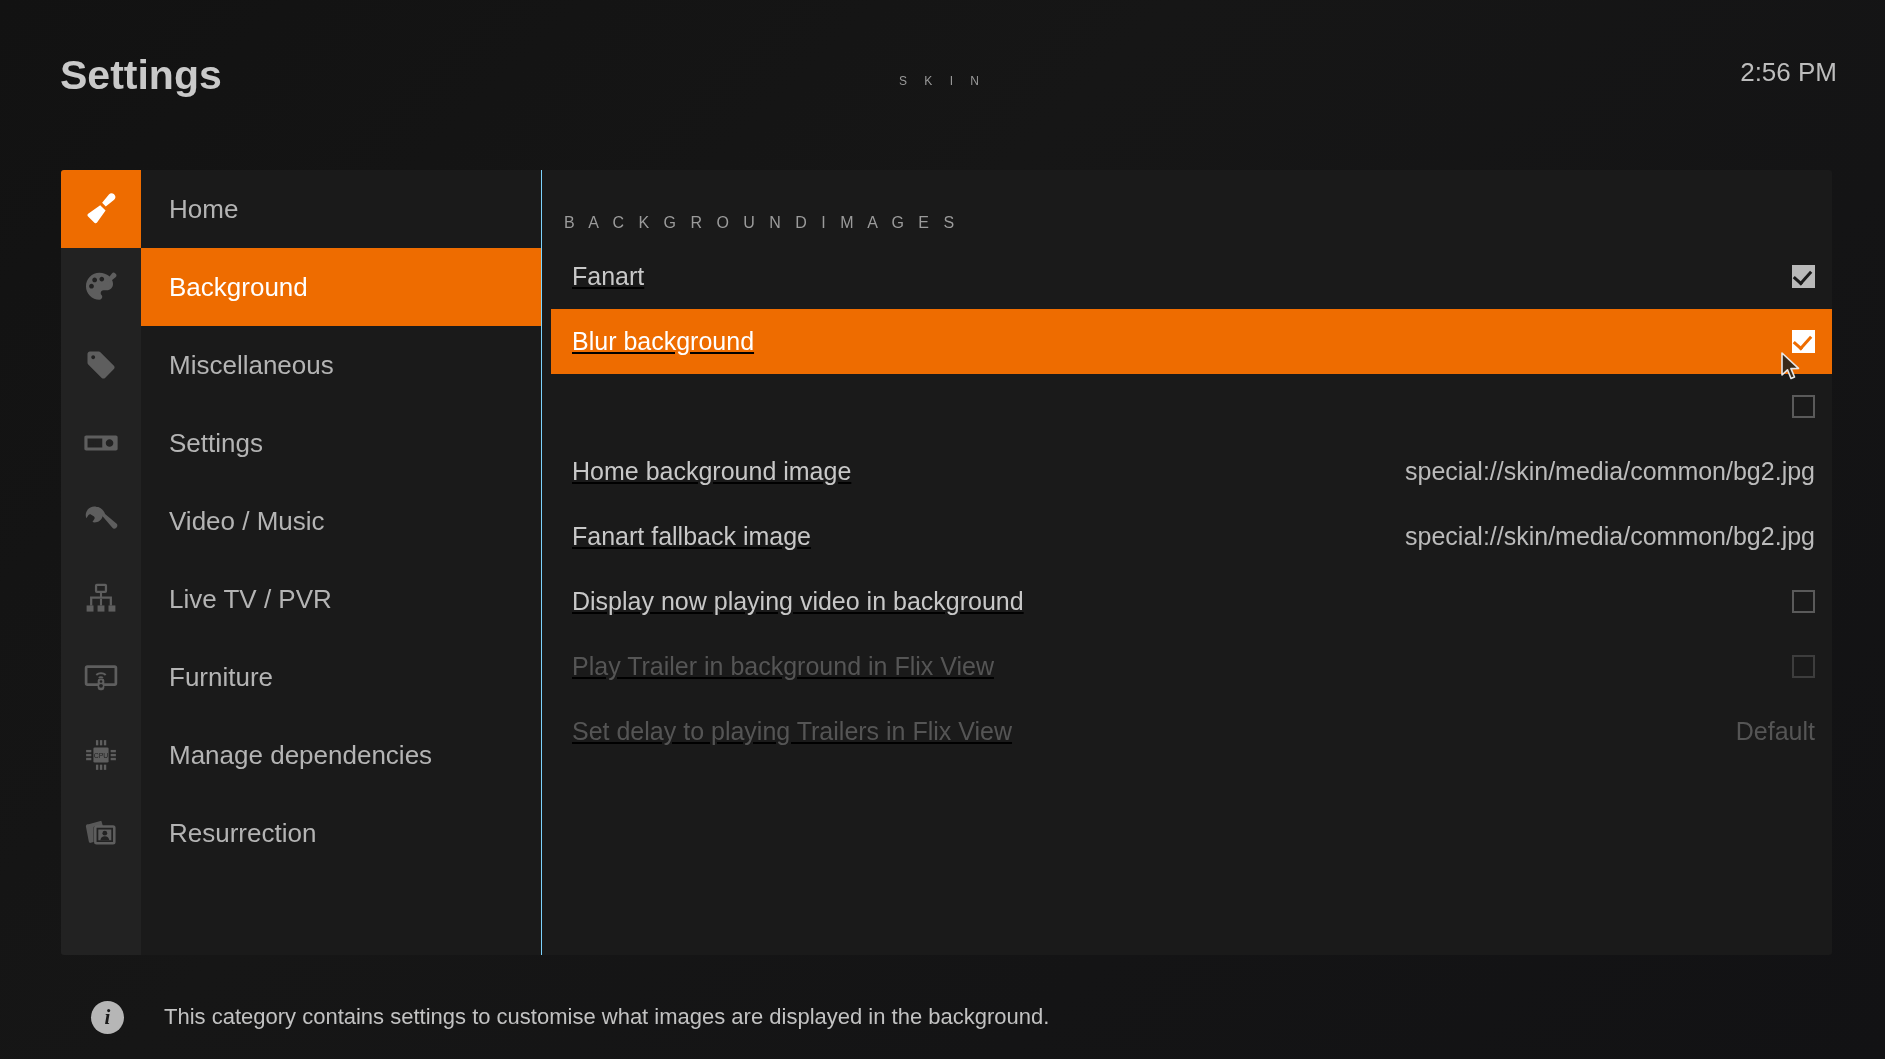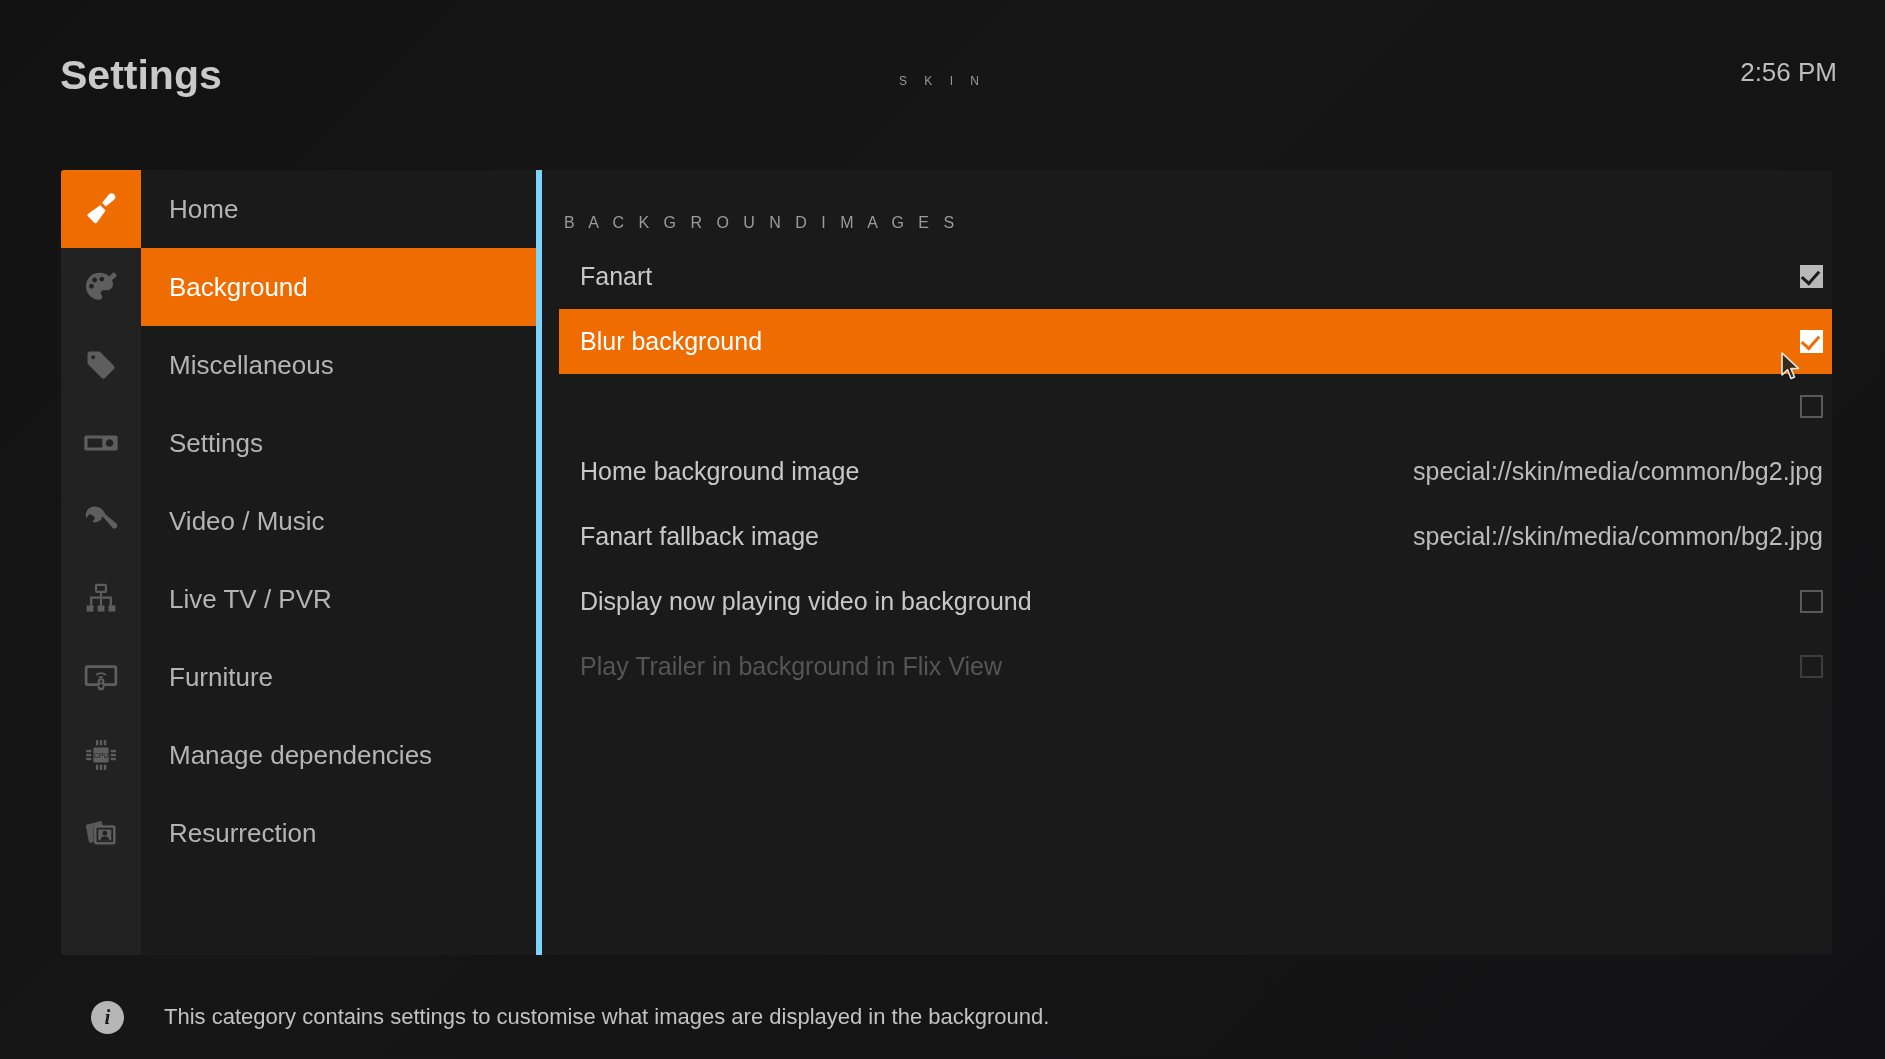--- a/index.html
+++ b/index.html
@@ -86,21 +86,21 @@
   .rail-item .ico { fill: #5e5e5e; }
   .rail-item.active .ico { fill: #ffffff; }
 
   
   .cats {
     position: absolute;
     left: 80px;
     top: 0;
     width: 401px;
     height: 785px;
-    border-right: 6px solid #7dd3fc;
+    border-right: 1px solid #7dd3fc;
     overflow: hidden;
   }
   .cat {
     height: 78px;
     display: flex;
     align-items: center;
     padding-left: 28px;
     font-size: 26px;
     color: #b4b4b4;
     white-space: nowrap;
@@ -123,23 +123,24 @@
   .group-label {
     position: absolute;
     left: 21px;
     top: 44px;
     font-size: 16px;
     letter-spacing: 5px;
     color: #9b9b9b;
   }
   .rows {
     position: absolute;
-    left: 16px;
+    left: 8px;
     top: 74px;
     width: 1289px;
+    text-decoration: underline;
   }
   .row {
     position: relative;
     height: 65px;
     display: flex;
     align-items: center;
     padding: 0 0 0 21px;
   }
   .row.selected { background: #ee6c00; }
   .row-label {
@@ -413,20 +414,24 @@
         <div class="row">
           <span class="row-label">Display now playing video in background</span>
           <span class="cb off"></span>
         </div>
 
         <div class="row disabled">
           <span class="row-label">Play Trailer in background in Flix View</span>
           <span class="cb off"></span>
         </div>
 
+        <div class="row disabled">
+          <span class="row-label">Set delay to playing Trailers in Flix View</span>
+          <span class="row-value">Default</span>
+        </div>
 
       </div>
     </div>
 
   </div>
 
   <div class="cursor">
     <svg width="22" height="30" viewBox="0 0 22 30">
       <path d="M1,1 L1,23 L6.5,17.8 L10,26.5 L13.5,25 L10,16.6 L17.5,16.4 Z" fill="#3a2a18" stroke="#e8e8e8" stroke-width="1.6" stroke-linejoin="round"></path>
     </svg>

